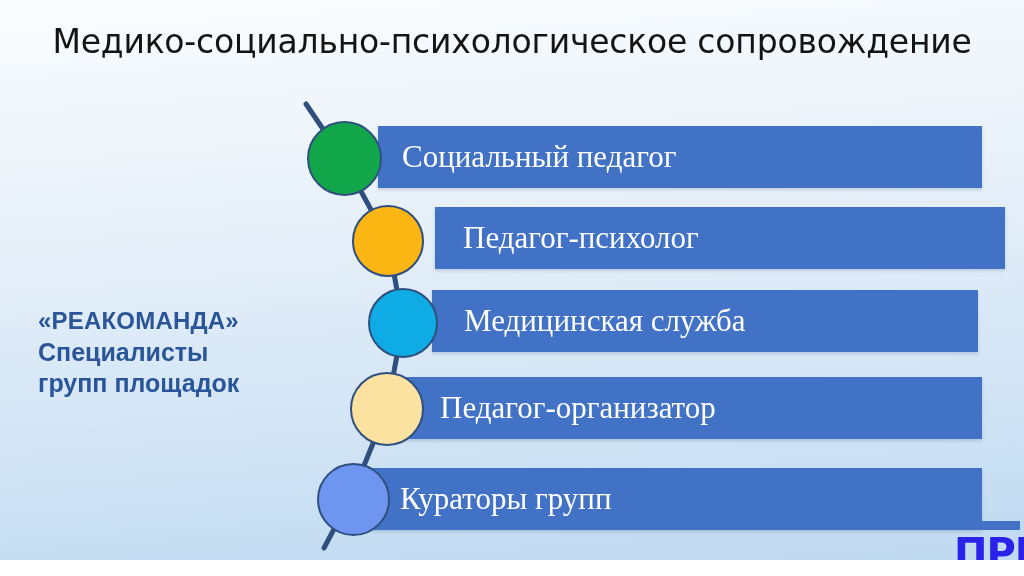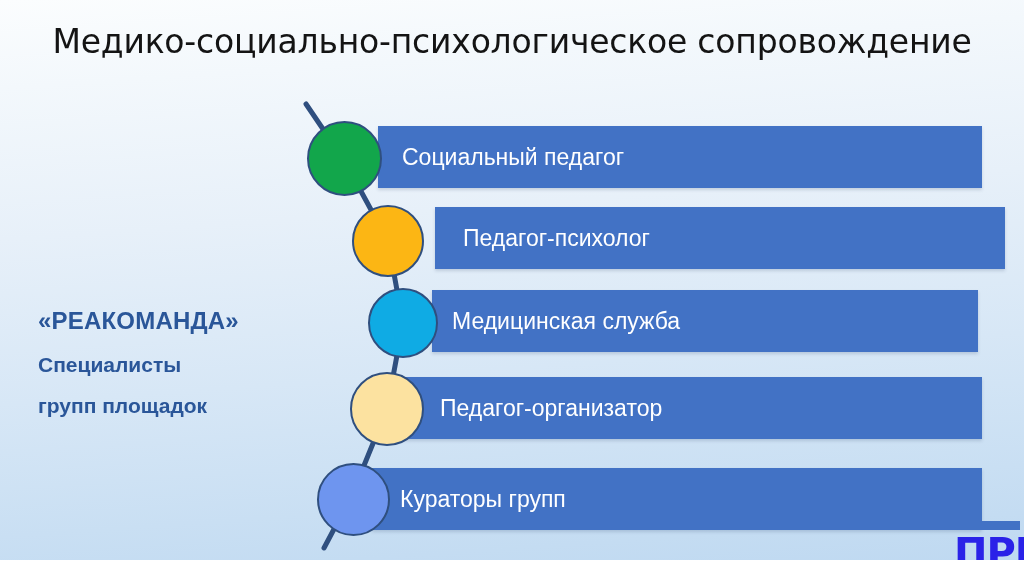--- a/index.html
+++ b/index.html
@@ -45,23 +45,23 @@
     font-weight: bold;
     font-family: "Liberation Sans", sans-serif;
     line-height: 1.2;
   }
   #caption .c-main {
     font-size: 24px;
     letter-spacing: 0.2px;
     display: block;
   }
   #caption .c-sub {
-    font-size: 21px;
+    font-size: 25px;
     display: block;
-    margin-top: 16px;
+    margin-top: 1px;
   }
 
   
   #connector {
     position: absolute;
     left: 0;
     top: 0;
     width: 1024px;
     height: 576px;
     pointer-events: none;
@@ -71,32 +71,32 @@
   .bar {
     position: absolute;
     height: 62px;
     background: #4272c5;
     box-shadow: 0 2px 3px rgba(40,60,100,0.18);
     display: flex;
     align-items: center;
   }
   .bar .bar-label {
     color: #ffffff;
-    font-size: 23px;
+    font-size: 31px;
     font-weight: 400;
     white-space: nowrap;
-    font-family: Liberation Sans, sans-serif;
+    font-family: Liberation Serif, serif;
   }
 
   #bar-1 { left: 378px; top: 126px; width: 604px; }
   #bar-1 .bar-label { margin-left: 24px; }
   #bar-2 { left: 435px; top: 207px; width: 570px; }
   #bar-2 .bar-label { margin-left: 28px; }
   #bar-3 { left: 432px; top: 290px; width: 546px; }
-  #bar-3 .bar-label { margin-left: 20px; }
+  #bar-3 .bar-label { margin-left: 32px; }
   #bar-4 { left: 400px; top: 377px; width: 582px; }
   #bar-4 .bar-label { margin-left: 40px; }
   #bar-5 { left: 372px; top: 468px; width: 610px; text-align: right; }
   #bar-5 .bar-label { margin-left: 28px; }
 
   
   .node {
     position: absolute;
     border-radius: 50%;
     border: 2px solid #2f4f7f;

